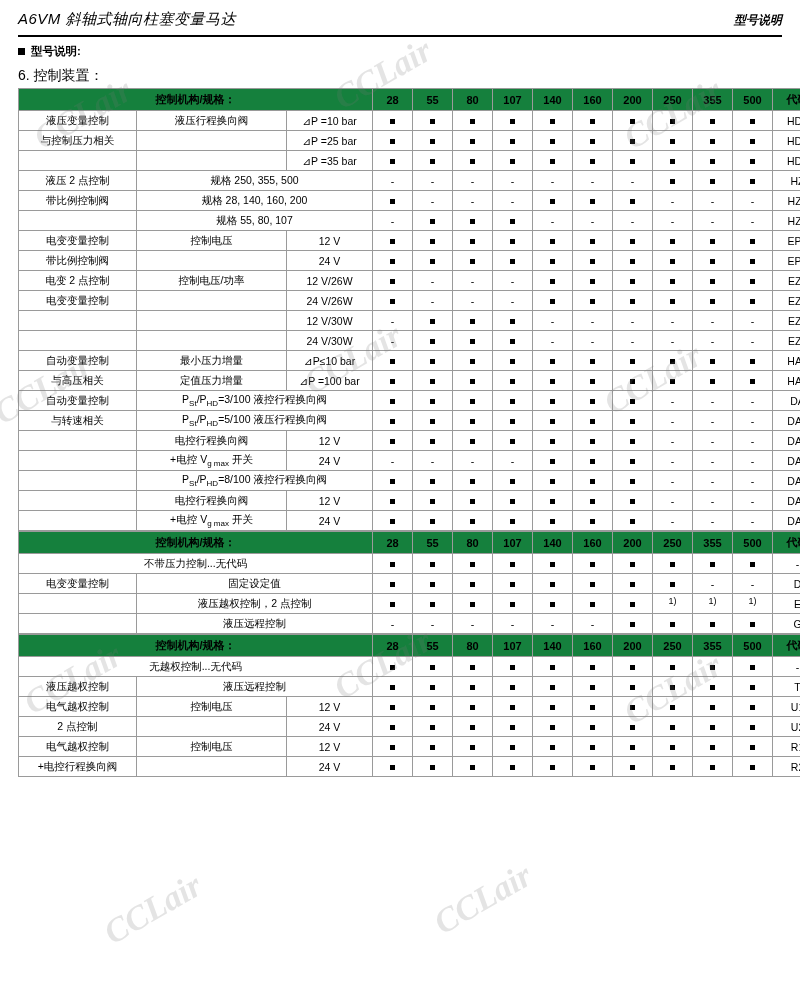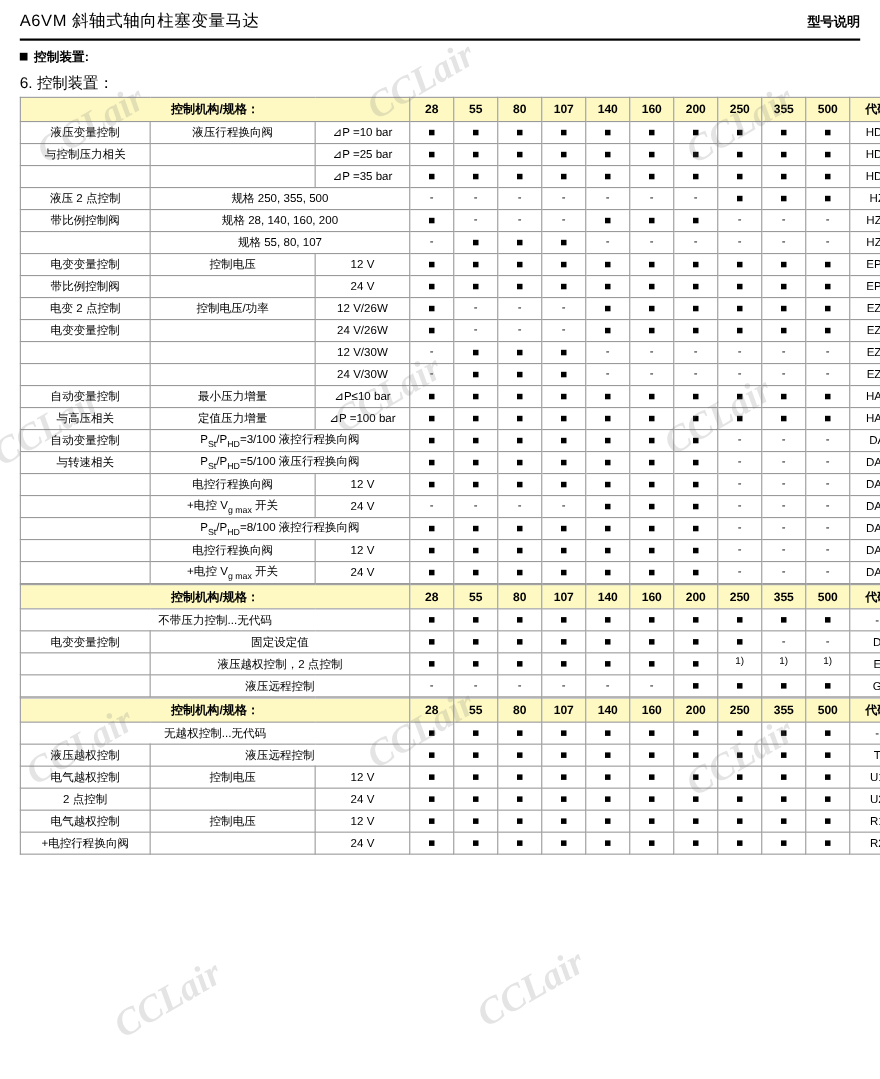--- a/index.html
+++ b/index.html
@@ -22,20 +22,21 @@
     box-sizing: border-box;
     padding: 0 18px;
   }
   
   .doc-header {
     display: flex;
     align-items: flex-end;
     justify-content: space-between;
     padding: 10px 0 6px 0;
     border-bottom: 2px solid #000;
+    font-style: italic;
   }
   .doc-title {
     font-size: 15px;
     letter-spacing: 0.5px;
   }
   .doc-header-right {
     font-size: 12px;
     font-weight: bold;
   }
   
@@ -68,21 +69,21 @@
     padding: 0 3px;
     font-size: 10.5px;
     font-weight: normal;
     text-align: center;
     vertical-align: middle;
     background: #fff;
     overflow: hidden;
     white-space: nowrap;
   }
   table.spec thead td {
-    background: #fef9c3;
+    background: #15803d;
     font-weight: bold;
     font-size: 11px;
     height: 21px;
   }
   td.lbl {
     text-align: left;
     padding-left: 6px;
   }
   td.lbl2 {
     text-align: left;
@@ -148,21 +149,21 @@
   <div class="wm" style="left:100px; top:890px;">CCLair</div>
   <div class="wm" style="left:430px; top:880px;">CCLair</div>
 
   <div class="doc-header">
     <div class="doc-title">A6VM 斜轴式轴向柱塞变量马达</div>
     <div class="doc-header-right">型号说明</div>
   </div>
 
   <div class="section-label">
     <span class="sq-bullet"></span>
-    <span>控制装置:</span>
+    <span>型号说明:</span>
   </div>
 
   <div id="tables-root">
       <div class="numbered-head">6.  控制装置：</div>
       <table class="spec">
         <colgroup>
           <col style="width: 118px;">
           <col style="width: 150px;">
           <col style="width: 86px;">
           <col style="width: 40px;">

